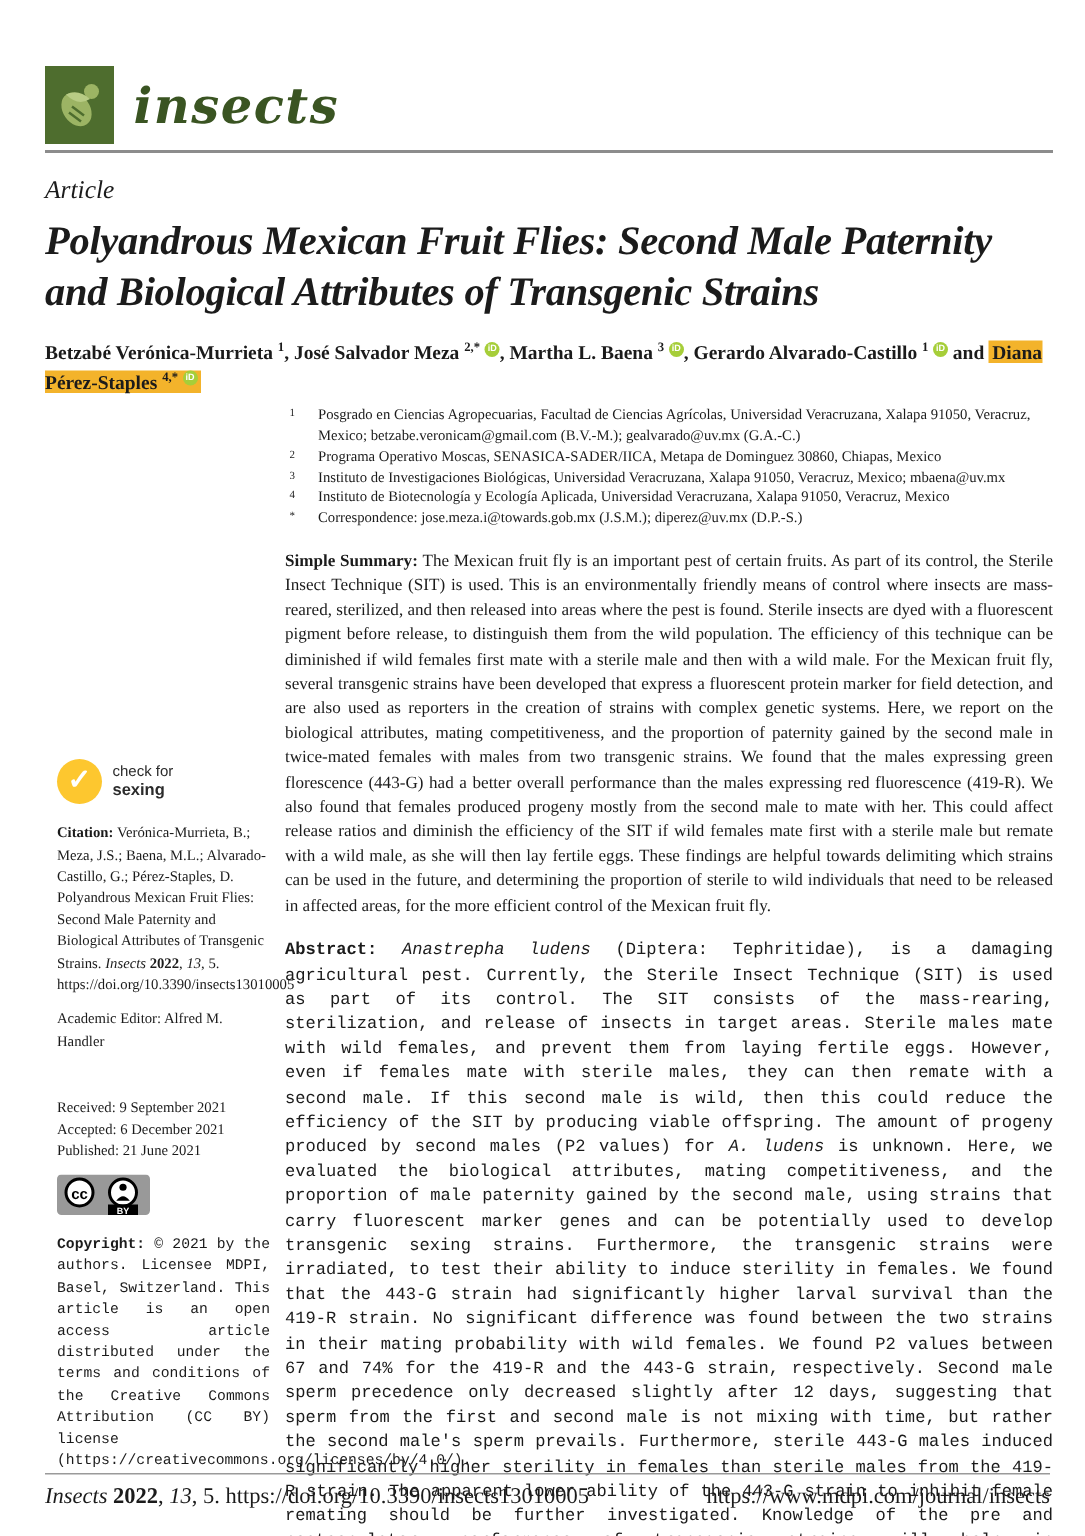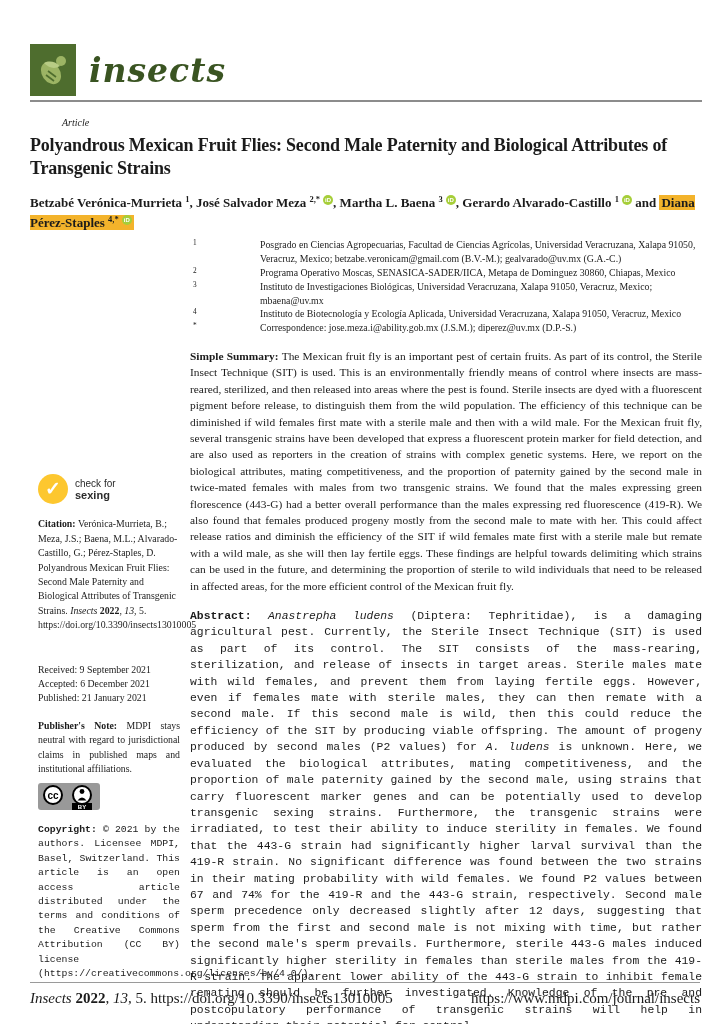--- a/index.html
+++ b/index.html
@@ -9,39 +9,39 @@
   .i{font-style:italic;}
 
   
   .header{display:flex;justify-content:space-between;align-items:flex-start;}
   .logo-group{display:flex;align-items:center;gap:13px;}
   .logo-square{width:46px;height:52px;background:#4e6d2e;display:flex;align-items:center;justify-content:center;}
   .journal-name{font-family:"DejaVu Serif",serif;font-style:italic;font-weight:bold;font-size:33px;color:#3a5422;letter-spacing:1px;}
   .header-rule{border:none;border-top:2px solid #8c8c8c;margin:4px 0 0 0;}
 
   
-  .article-type{font-style:italic;font-size:10px;margin-top:15px;margin-left:32px;}
-  .page-title{font-weight:bold;font-size:18px;line-height:1.27;margin-top:6px;width:676px;letter-spacing:-0.2px;}
+  .article-type{font-style:italic;font-size:17px;margin-top:15px;}
+  .page-title{font-weight:bold;font-size:27px;line-height:1.27;margin-top:6px;width:676px;letter-spacing:-0.2px;font-style:italic;}
   .authors-line{margin-top:13px;font-weight:bold;font-size:13px;line-height:1.5;width:672px;}
   .authors-line sup{font-size:8.5px;}
   .orcid{display:inline-block;width:10px;height:10px;border-radius:50%;background:#a6ce39;color:#fff;
          font-family:"Liberation Sans",sans-serif;font-size:6px;font-weight:bold;text-align:center;line-height:10px;
          margin-left:3px;vertical-align:super;}
   .hl{background:#f3b32b;padding:0 2px;}
 
   
   .main-row{display:flex;margin-top:6px;}
   .sidebar{width:150px;flex-shrink:0;padding:236px 0 0 8px;box-sizing:border-box;font-size:9.8px;line-height:14.4px;}
   .content{width:512px;margin-left:10px;}
 
   
   .affiliations{font-size:9.8px;line-height:13.8px;}
   .aff-row{display:flex;}
   .aff-marker{width:22px;flex-shrink:0;font-size:7.3px;vertical-align:super;position:relative;top:-2px;padding-left:3px;box-sizing:border-box;}
-  .aff-text{flex:1;margin-left:48px;}
+  .aff-text{flex:1;}
 
   
   .para{font-size:11.4px;line-height:16.4px;text-align:justify;}
   .summary{margin-top:13px;}
   .abstract{margin-top:14px;font-family:Liberation Mono, monospace;}
 
   
   .badge{display:flex;align-items:center;gap:7px;cursor:pointer;}
   .badge-circle{width:30px;height:30px;border-radius:50%;background:#fdc72f;color:#fff;display:flex;align-items:center;justify-content:center;
                 font-family:"Liberation Sans",sans-serif;font-size:19px;font-weight:bold;}
@@ -90,28 +90,28 @@
       <div class="badge">
         <div class="badge-circle">✓</div>
         <div class="badge-text">
           <div>check for</div>
           <div class="l2">sexing</div>
         </div>
       </div>
 
       <div class="citation-block"><span class="b">Citation: </span><span>Verónica-Murrieta, B.; Meza, J.S.; Baena, M.L.; Alvarado-Castillo, G.; Pérez-Staples, D. Polyandrous Mexican Fruit Flies: Second Male Paternity and Biological Attributes of Transgenic Strains. </span><span class="i">Insects </span><span class="b">2022</span><span>, </span><span class="i">13</span><span>, 5. https://doi.org/10.3390/insects13010005</span></div>
 
+      <div class="academic-editor">Academic Editor: Alfred M. Handler</div>
 
       <div class="dates-block">
           <div>Received: 9 September 2021</div>
           <div>Accepted: 6 December 2021</div>
-          <div>Published: 21 January 2021</div>
+          <div>Published: 21 June 2021</div>
         </div>
 
-      <div class="pub-note"><span class="b">Publisher's Note: </span><span>MDPI stays neutral with regard to jurisdictional claims in published maps and institutional affiliations.</span></div>
 
       <div class="cc-badge">
         <svg width="62" height="27" viewBox="0 0 62 27">
           <rect x="0" y="0" width="62" height="27" rx="3" fill="#999999"></rect>
           <circle cx="15" cy="12" r="9" fill="#ffffff" stroke="#000000" stroke-width="2"></circle>
           <text x="15" y="16" text-anchor="middle" font-family="Liberation Sans, sans-serif" font-size="10" font-weight="bold" fill="#000000">cc</text>
           <circle cx="44" cy="12" r="9" fill="#ffffff" stroke="#000000" stroke-width="2"></circle>
           <circle cx="44" cy="8.5" r="2.4" fill="#000000"></circle>
           <path d="M39.5 17.5 Q44 11.5 48.5 17.5 Z" fill="#000000"></path>
           <rect x="34" y="20" width="20" height="7" fill="#000000"></rect>
@@ -135,21 +135,21 @@
           <div class="aff-row">
             <span class="aff-marker">3</span>
             <span class="aff-text">Instituto de Investigaciones Biológicas, Universidad Veracruzana, Xalapa 91050, Veracruz, Mexico; mbaena@uv.mx</span>
           </div>
           <div class="aff-row">
             <span class="aff-marker">4</span>
             <span class="aff-text">Instituto de Biotecnología y Ecología Aplicada, Universidad Veracruzana, Xalapa 91050, Veracruz, Mexico</span>
           </div>
           <div class="aff-row">
             <span class="aff-marker">*</span>
-            <span class="aff-text">Correspondence: jose.meza.i@ability.gob.mx (J.S.M.); diperez@uv.mx (D.P.-S.)</span>
+            <span class="aff-text">Correspondence: jose.meza.i@towards.gob.mx (J.S.M.); diperez@uv.mx (D.P.-S.)</span>
           </div>
         </div>
       <p class="para summary" style="margin:13px 0 0 0;"><span class="b">Simple Summary: </span><span>The Mexican fruit fly is an important pest of certain fruits. As part of its control, the Sterile Insect Technique (SIT) is used. This is an environmentally friendly means of control where insects are mass-reared, sterilized, and then released into areas where the pest is found. Sterile insects are dyed with a fluorescent pigment before release, to distinguish them from the wild population. The efficiency of this technique can be diminished if wild females first mate with a sterile male and then with a wild male. For the Mexican fruit fly, several transgenic strains have been developed that express a fluorescent protein marker for field detection, and are also used as reporters in the creation of strains with complex genetic systems. Here, we report on the biological attributes, mating competitiveness, and the proportion of paternity gained by the second male in twice-mated females with males from two transgenic strains. We found that the males expressing green florescence (443-G) had a better overall performance than the males expressing red fluorescence (419-R). We also found that females produced progeny mostly from the second male to mate with her. This could affect release ratios and diminish the efficiency of the SIT if wild females mate first with a sterile male but remate with a wild male, as she will then lay fertile eggs. These findings are helpful towards delimiting which strains can be used in the future, and determining the proportion of sterile to wild individuals that need to be released in affected areas, for the more efficient control of the Mexican fruit fly.</span></p>
       <p class="para abstract" style="margin:14px 0 0 0;"><span class="b">Abstract: </span><span class="i">Anastrepha ludens</span><span> (Diptera: Tephritidae), is a damaging agricultural pest. Currently, the Sterile Insect Technique (SIT) is used as part of its control. The SIT consists of the mass-rearing, sterilization, and release of insects in target areas. Sterile males mate with wild females, and prevent them from laying fertile eggs. However, even if females mate with sterile males, they can then remate with a second male. If this second male is wild, then this could reduce the efficiency of the SIT by producing viable offspring. The amount of progeny produced by second males (P2 values) for </span><span class="i">A. ludens</span><span> is unknown. Here, we evaluated the biological attributes, mating competitiveness, and the proportion of male paternity gained by the second male, using strains that carry fluorescent marker genes and can be potentially used to develop transgenic sexing strains. Furthermore, the transgenic strains were irradiated, to test their ability to induce sterility in females. We found that the 443-G strain had significantly higher larval survival than the 419-R strain. No significant difference was found between the two strains in their mating probability with wild females. We found P2 values between 67 and 74% for the 419-R and the 443-G strain, respectively. Second male sperm precedence only decreased slightly after 12 days, suggesting that sperm from the first and second male is not mixing with time, but rather the second male's sperm prevails. Furthermore, sterile 443-G males induced significantly higher sterility in females than sterile males from the 419-R strain. The apparent lower ability of the 443-G strain to inhibit female remating should be further investigated. Knowledge of the pre and postcopulatory performance of transgenic strains will help in understanding their potential for control.</span></p>
     </div>
   </div>
 
   <div class="footer">
     <hr class="footer-rule">
     <div class="footer-row">

